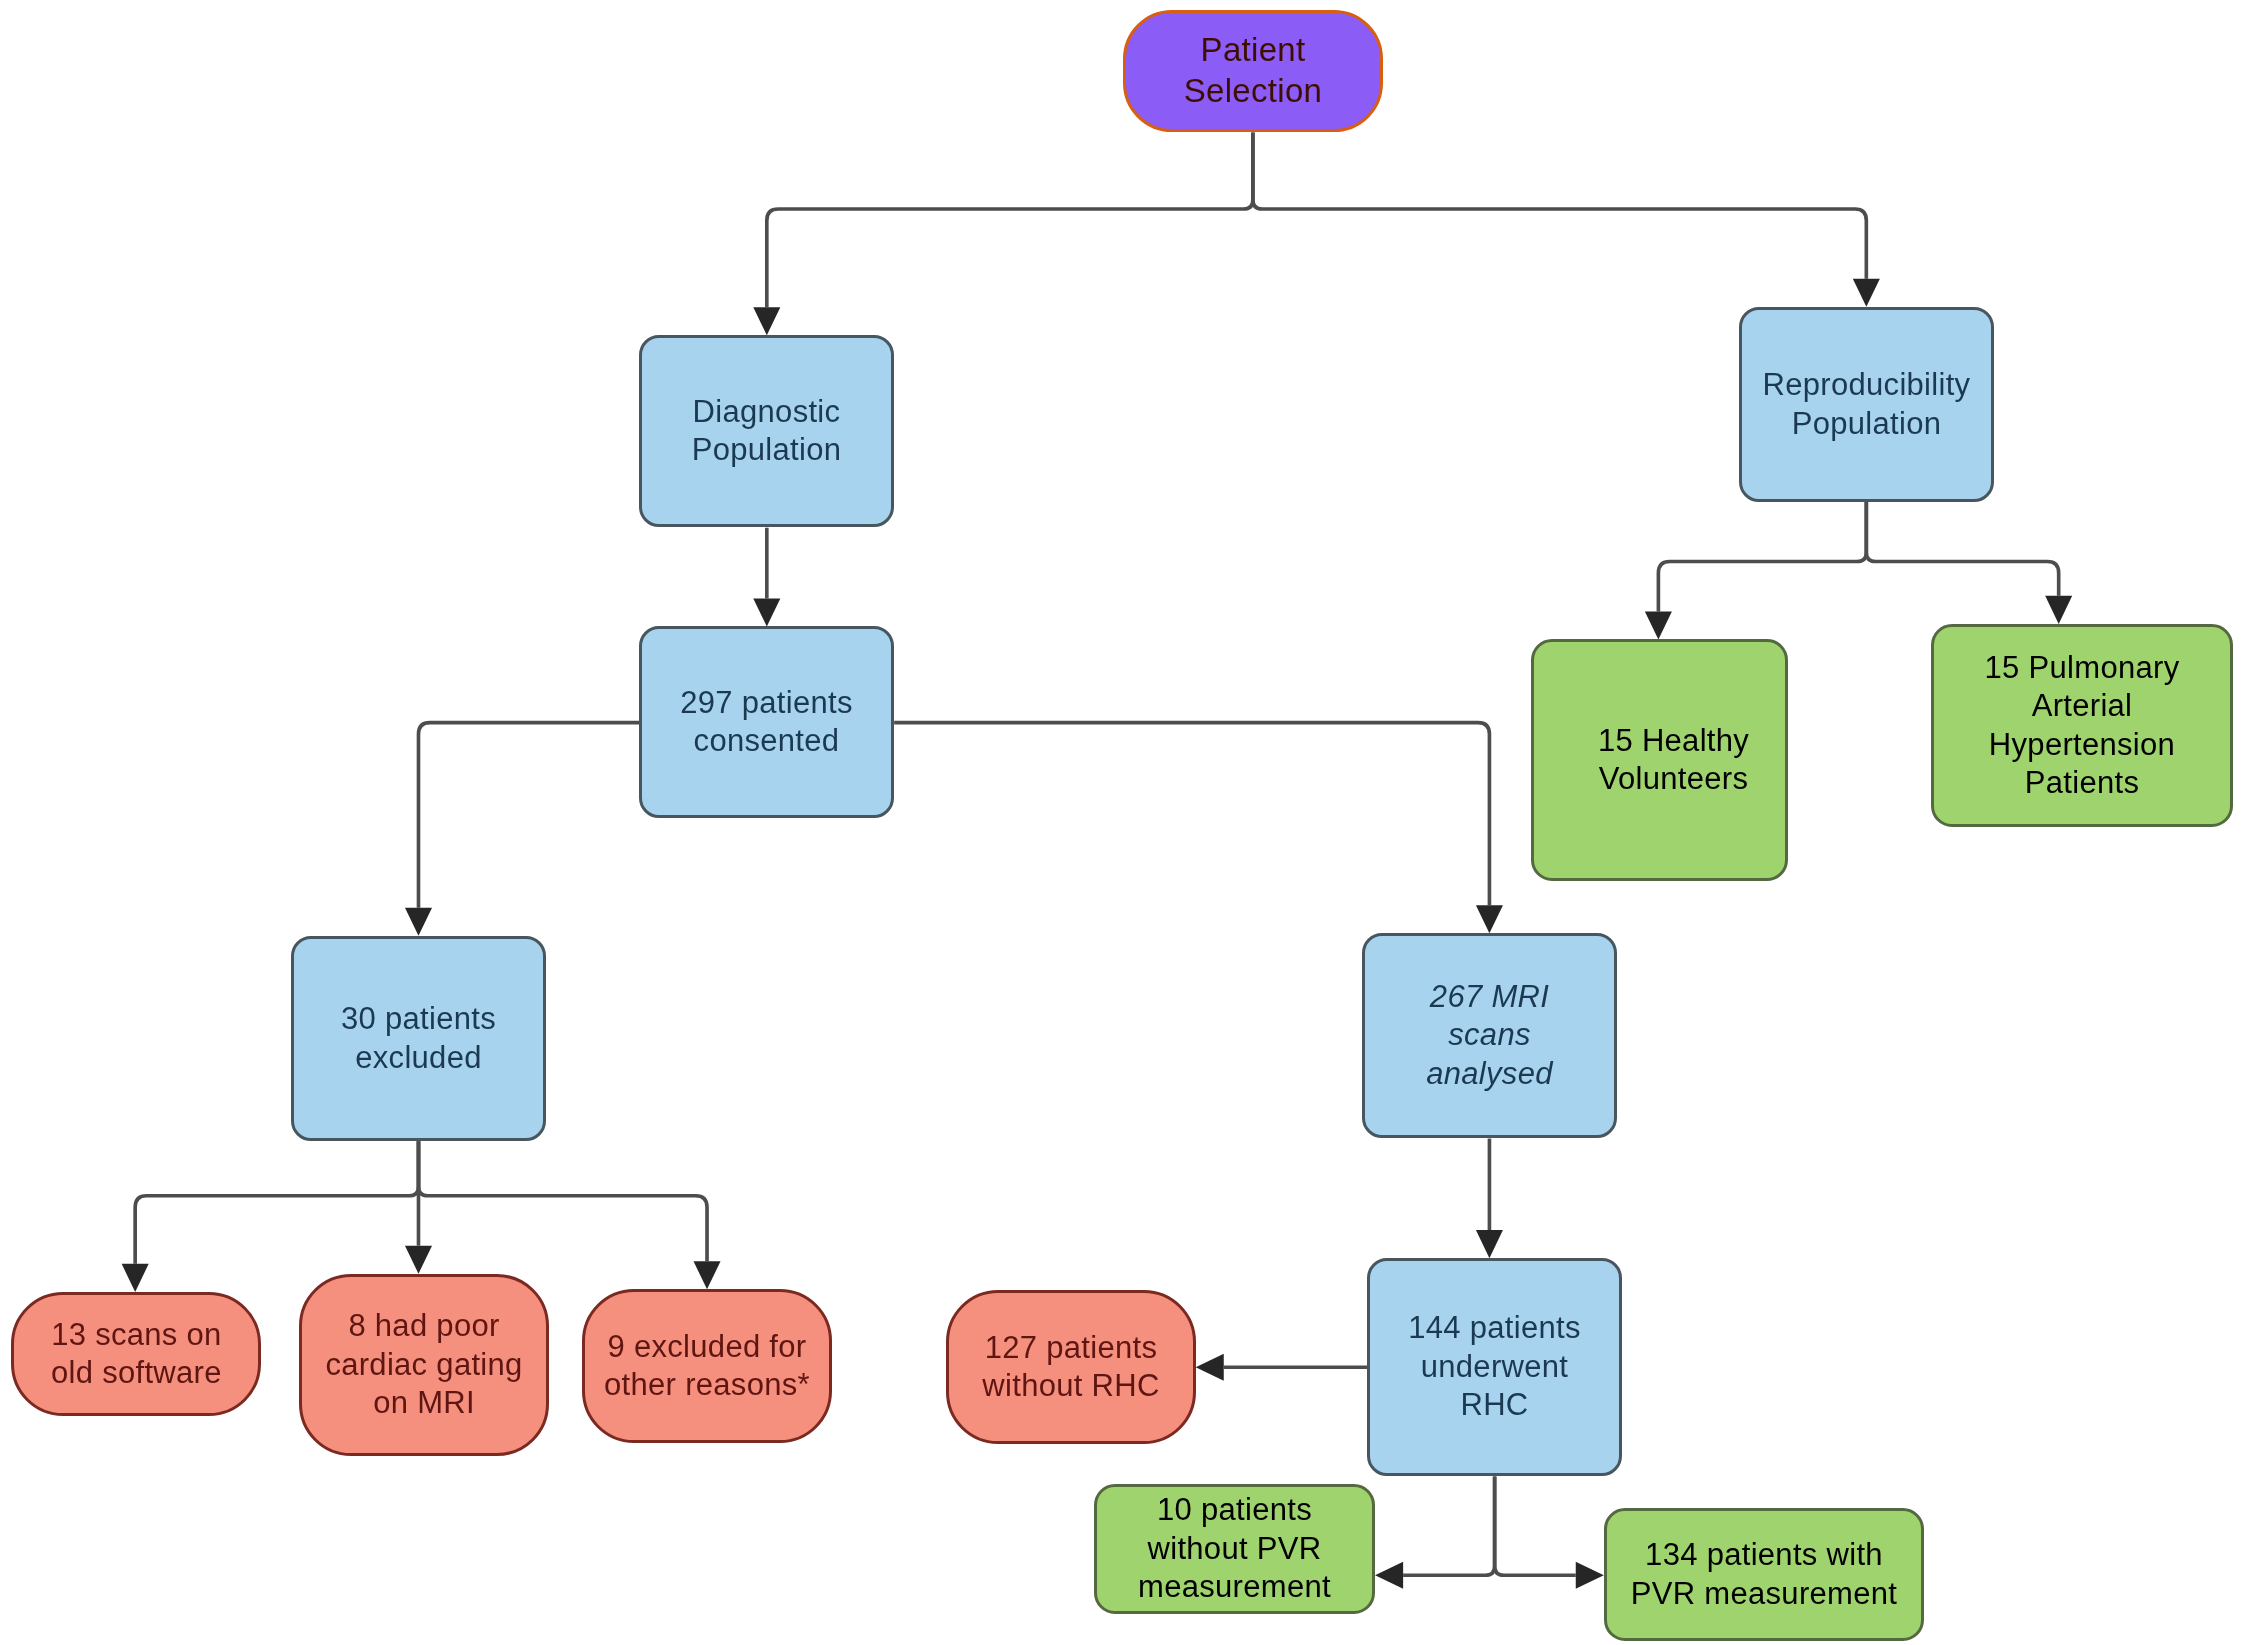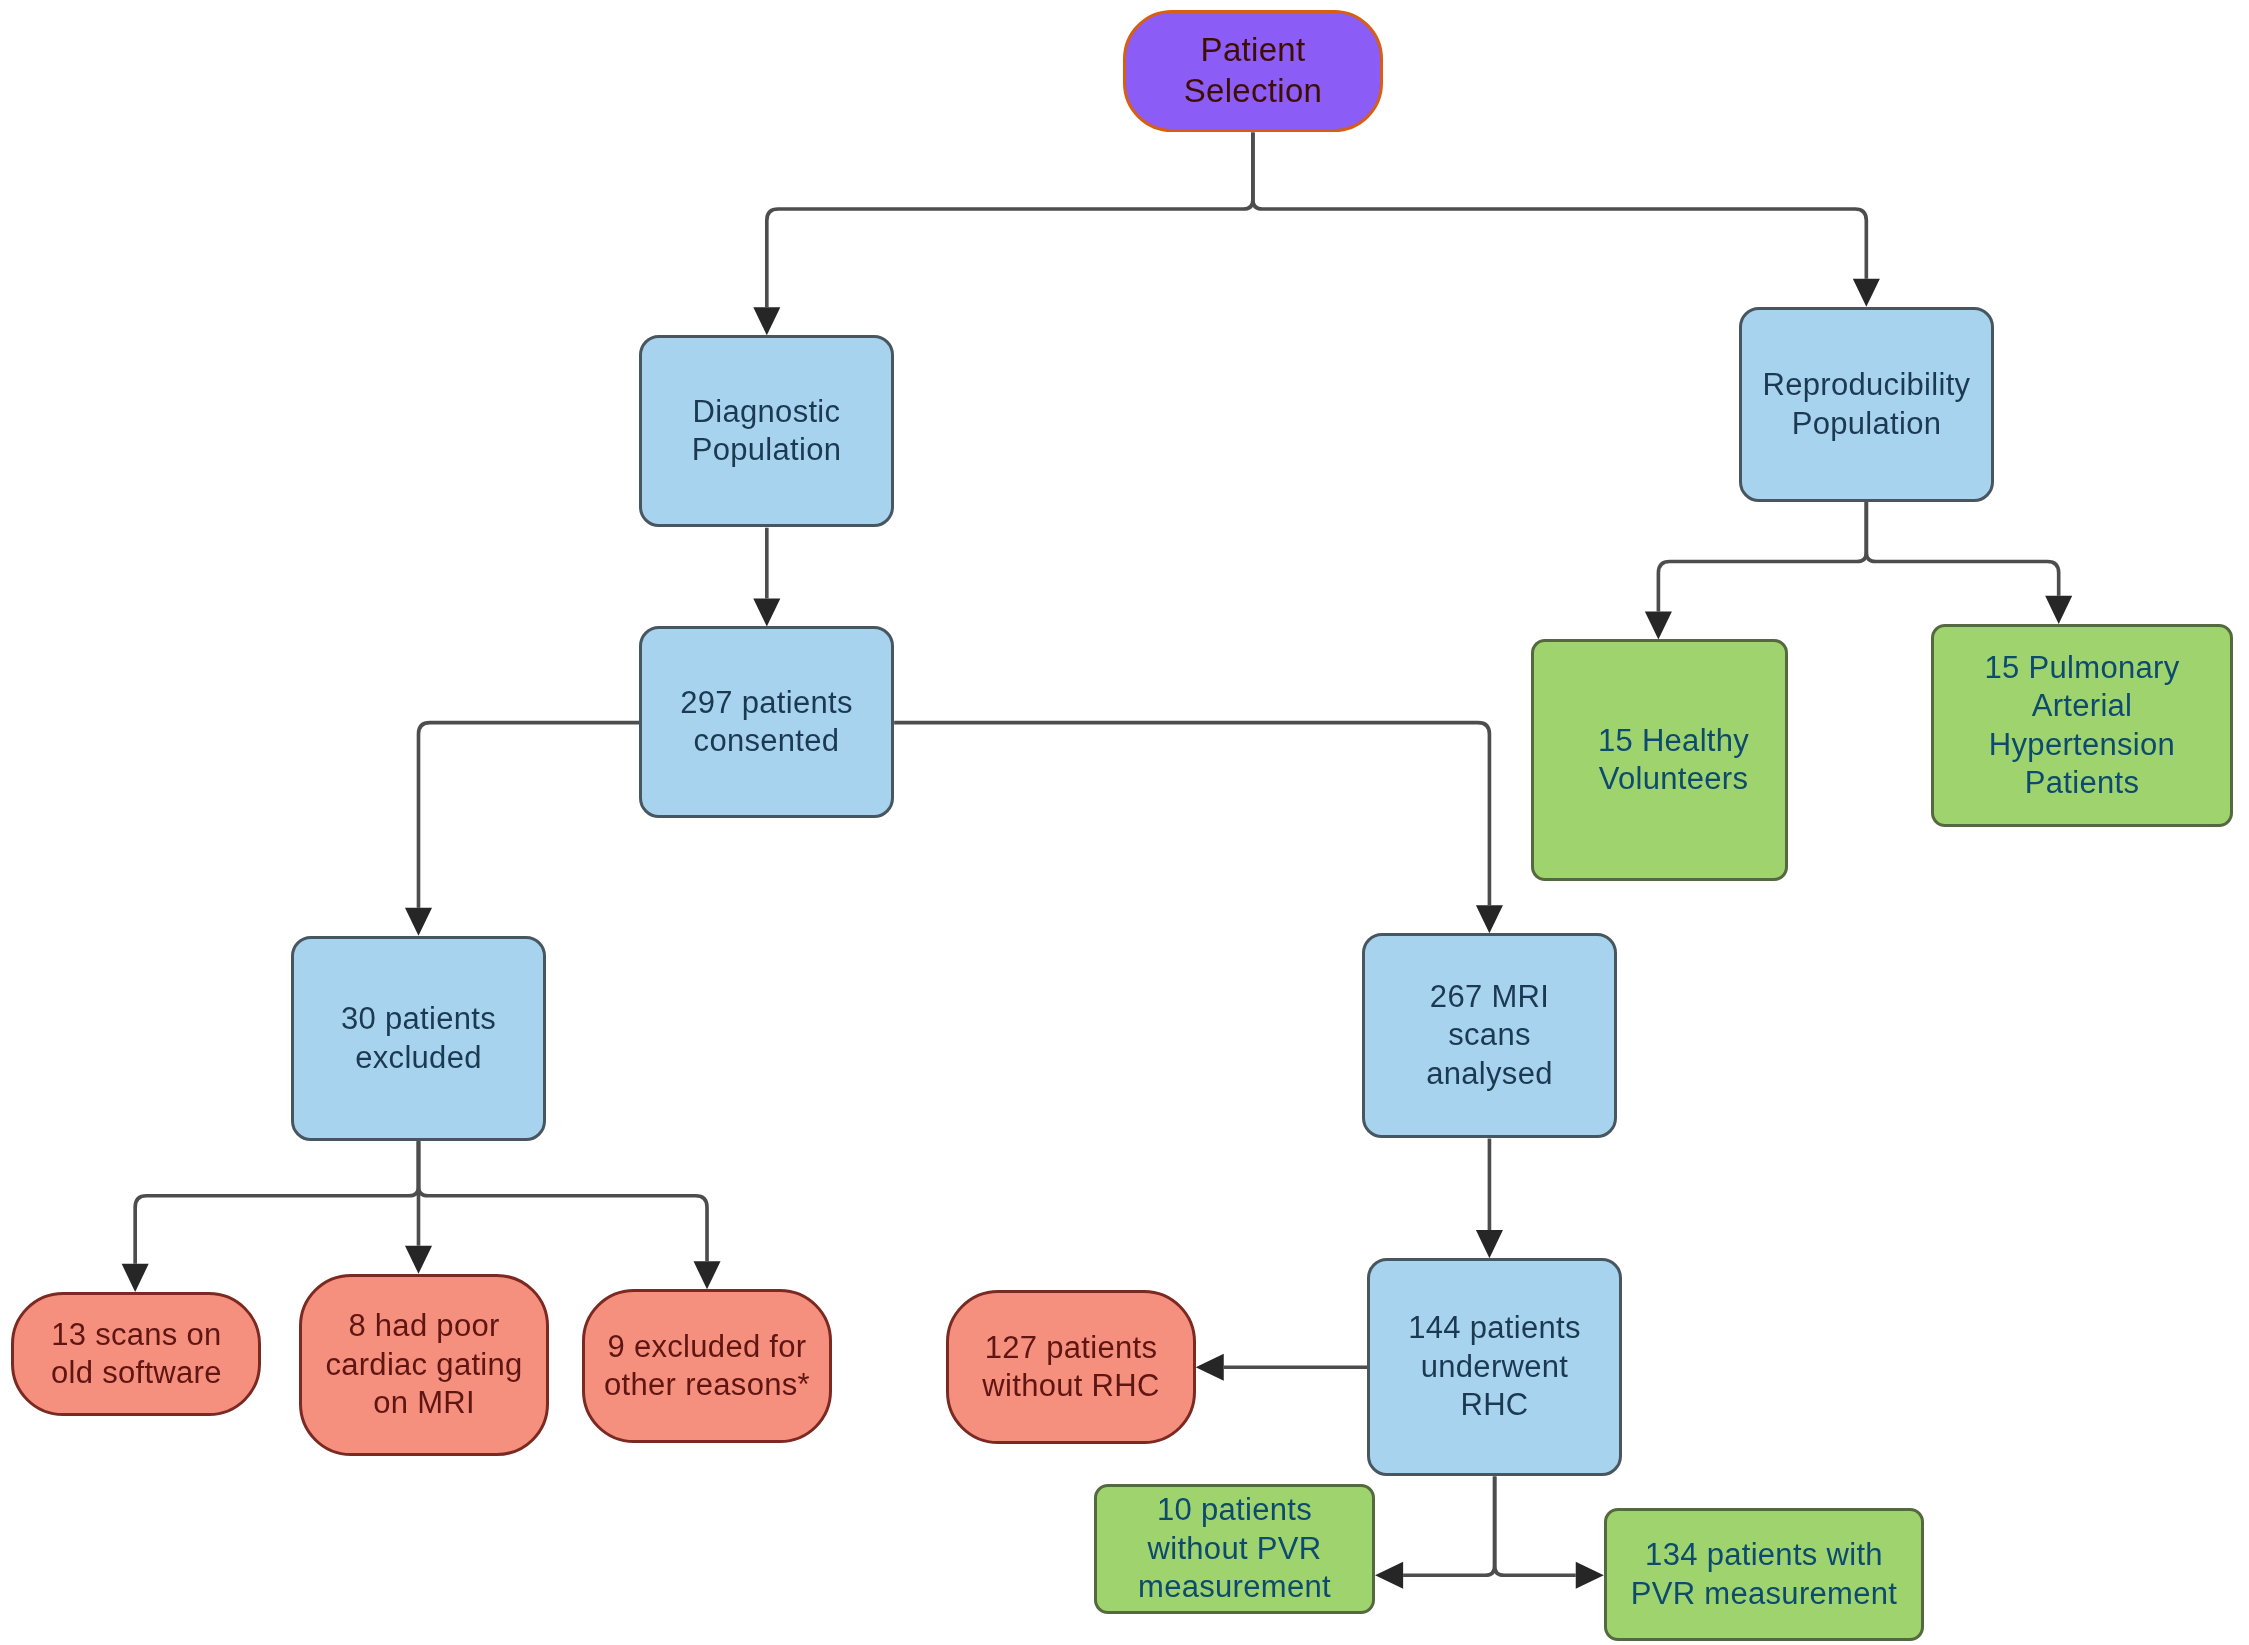--- a/index.html
+++ b/index.html
@@ -37,22 +37,22 @@
   }
   .node.blue {
     background: #a8d3ef;
     border: 3.1px solid #47565f;
     color: #1b3a52;
     border-radius: 20px;
   }
   .node.green {
     background: #9fd36d;
     border: 3.1px solid #54693f;
-    color: #0c4a6e;
-    border-radius: 14px;
+    color: #000000;
+    border-radius: 21px;
   }
   .node.red {
     background: #f5907f;
     border: 3.1px solid #7c2921;
     color: #5f1511;
     border-radius: 52px;
   }
   .wire {
     fill: none;
     stroke: #4d4d4d;
@@ -129,21 +129,21 @@
 Volunteers</div>
 
   <div class="node green" style="left:1931px; top:624px; width:302px; height:203px;">15 Pulmonary
 Arterial
 Hypertension
 Patients</div>
 
   <div class="node blue" style="left:291px; top:936px; width:255px; height:205px;">30 patients
 excluded</div>
 
-  <div class="node blue" style="left:1362px; top:933px; width:255px; height:205px;">267 MRI
+  <div class="node blue" style="left:1362px; top:933px; width:255px; height:205px;font-style:italic;">267 MRI
 scans
 analysed</div>
 
   <div class="node red" style="left:11.4px; top:1292px; width:250px; height:124px;">13 scans on
 old software</div>
 
   <div class="node red" style="left:299px; top:1274px; width:250px; height:182px;">8 had poor
 cardiac gating
 on MRI</div>
 

